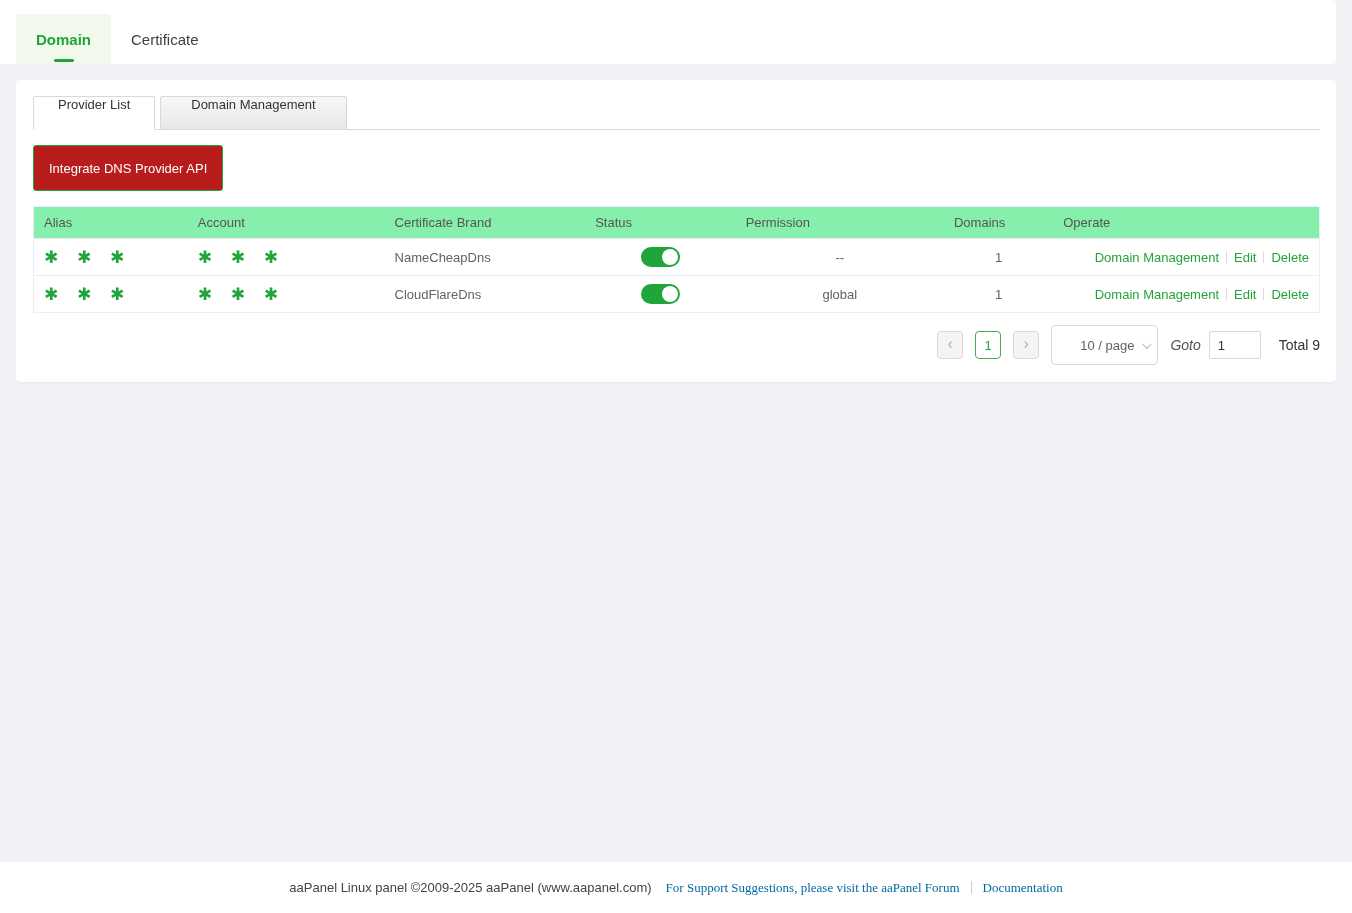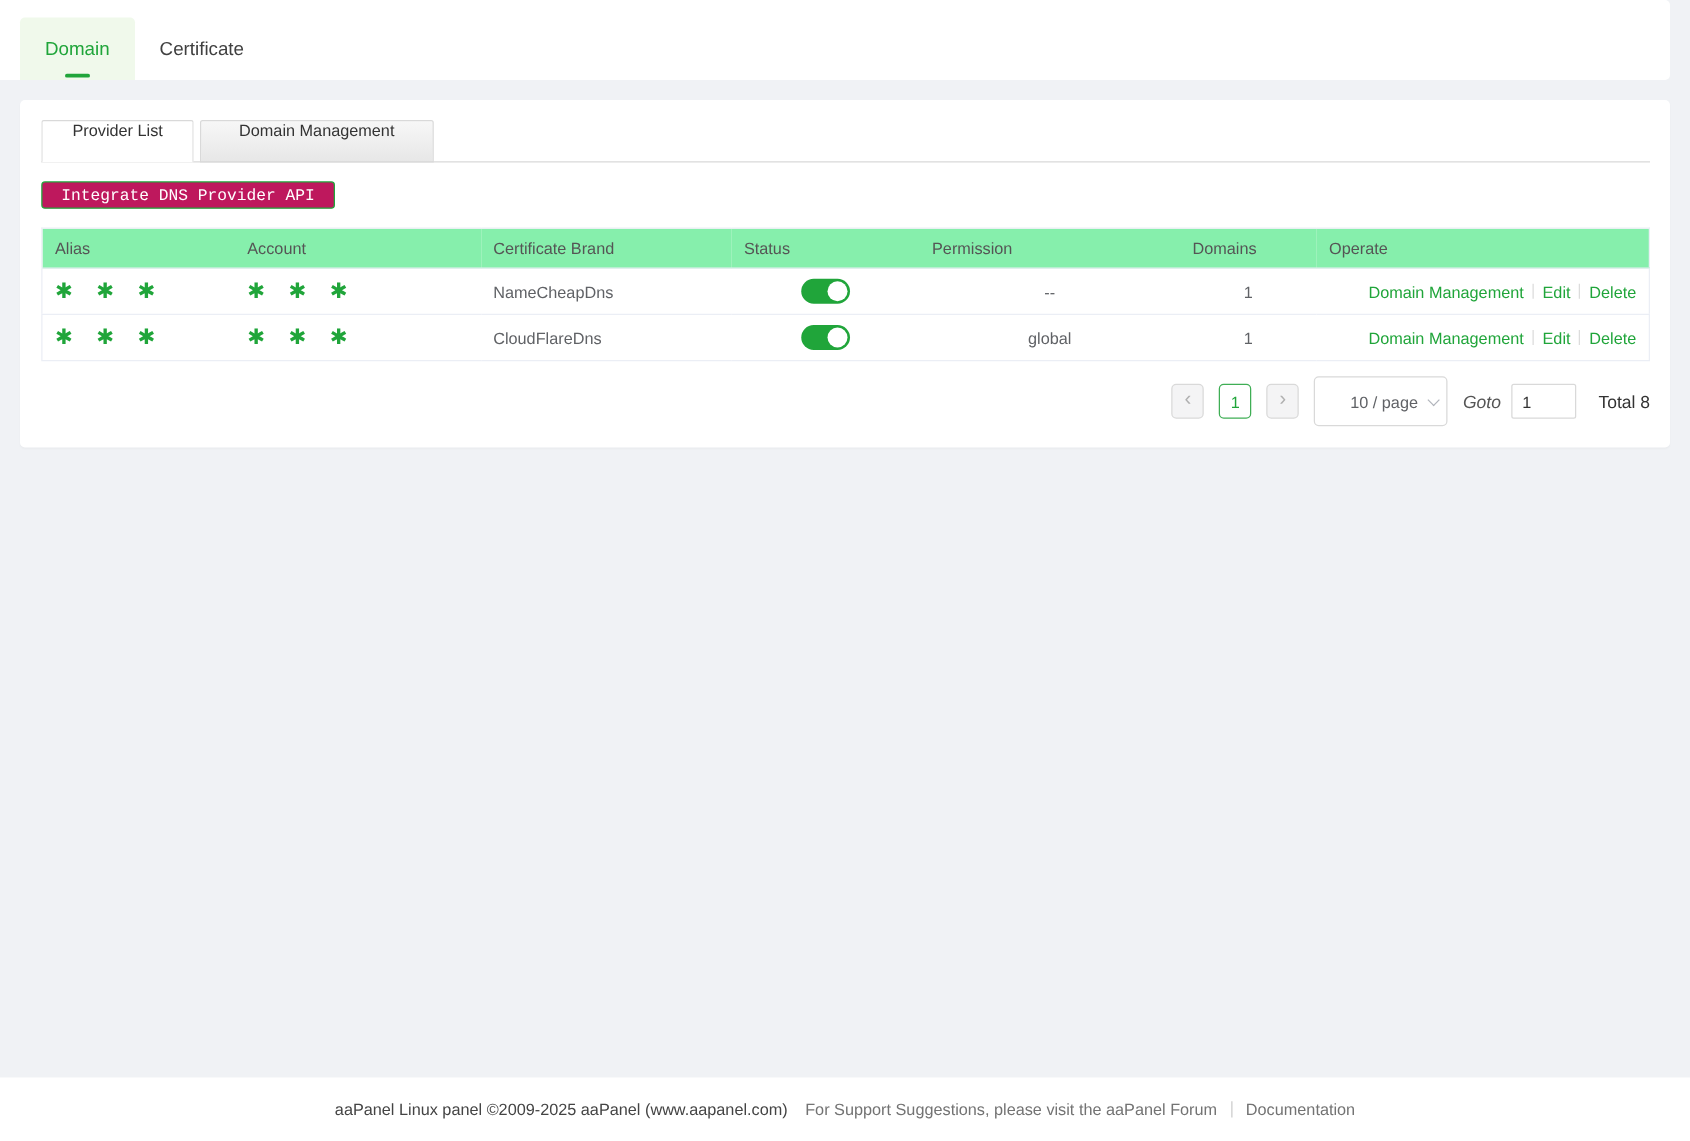--- a/index.html
+++ b/index.html
@@ -29,20 +29,21 @@
     align-items:center;
     font-size:15px;
     color:#404040;
     cursor:pointer;
     position:relative;
   }
   .top-tab.active {
     background:#f0f9eb;
     color:#20a53a;
     border-radius:4px 4px 0 0;
+    font-weight:bold;
   }
   .tab-underline {
     position:absolute;
     bottom:2px;
     left:50%;
     transform:translateX(-50%);
     width:20px;
     height:3px;
     border-radius:2px;
     background:#20a53a;
@@ -79,29 +80,29 @@
   .subtab.active {
     background:#fff;
     border-bottom:1px solid #fff;
     z-index:2;
   }
   .subtab.inactive { padding:0 30px; }
 
   
   .btn-green {
     margin-top:15px;
-    height:22px;
-    background:#be185d;
+    height:46px;
+    background:#b91c1c;
     color:#fff;
     font-size:13px;
     border:1px solid #20a53a;
     border-radius:3px;
     padding:0 15px;
     cursor:pointer;
-    font-family:Liberation Mono, monospace;
+    font-family:Liberation Sans, sans-serif;
   }
 
   
   table.data {
     margin-top:15px;
     width:100%;
     border-collapse:collapse;
     table-layout:fixed;
     font-size:13px;
     border:1px solid #ebeef5;
@@ -241,21 +242,21 @@
     left:0; bottom:0;
     width:100%;
     height:51px;
     background:#fff;
     display:flex;
     align-items:center;
     justify-content:center;
     font-size:13px;
     color:#444;
   }
-  .footer a { color:#737373; text-decoration:none; cursor:pointer; }
+  .footer a { color:#0369a1; text-decoration:none; cursor:pointer;font-family:Liberation Serif, serif; }
   .footer .f-copy { margin-right:14px; }
   .footer .f-sep {
     display:inline-block;
     width:1px; height:13px;
     background:#ccc;
     margin:0 11px;
     vertical-align:-2px;
   }
 </style>
 </head>
@@ -340,21 +341,21 @@
     </div>
     <div class="pg-btn">
       <span>›</span>
     </div>
     <div class="pg-select">
       <span>10 / page</span>
       <span class="chevron-down"></span>
     </div>
     <span class="pg-goto-label">Goto</span>
     <input class="pg-input" type="text" value="1" style="">
-    <span class="pg-total">Total 8</span>
+    <span class="pg-total">Total 9</span>
   </div>
 
 </div>
 
 <div class="footer">
   <span class="f-copy">aaPanel Linux panel ©2009-2025 aaPanel (www.aapanel.com)</span>
   <a>For Support Suggestions, please visit the aaPanel Forum</a>
   <span class="f-sep"></span>
   <a>Documentation</a>
 </div>

